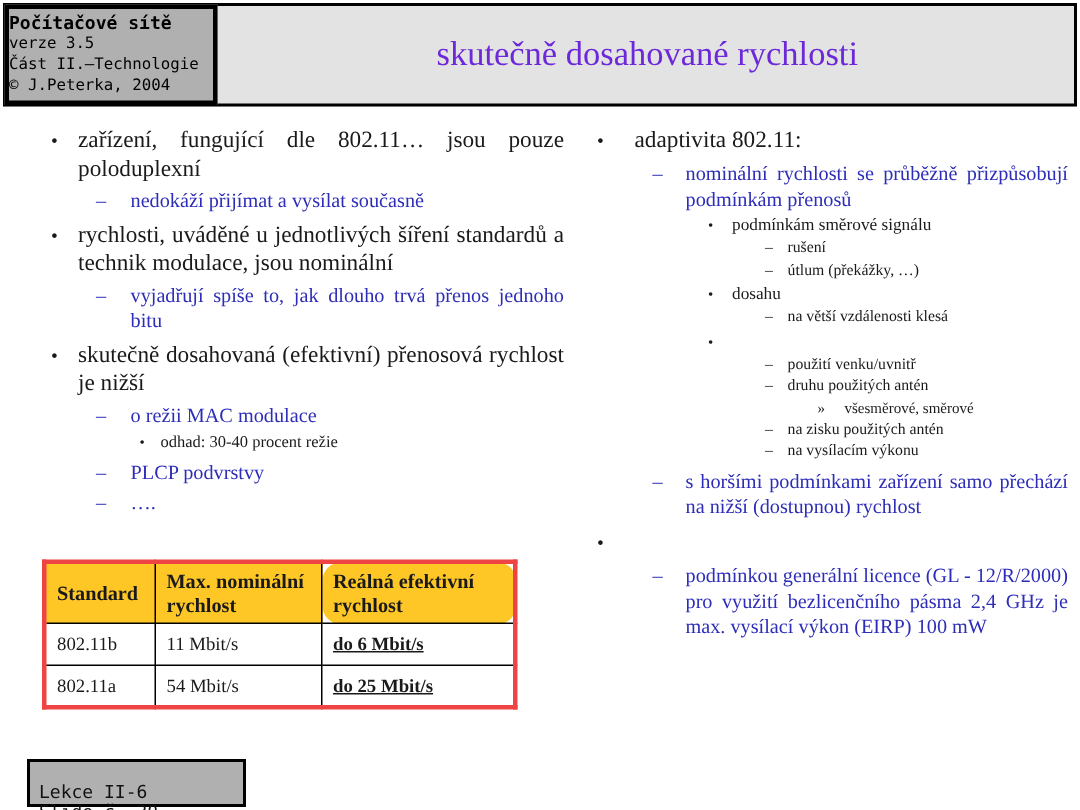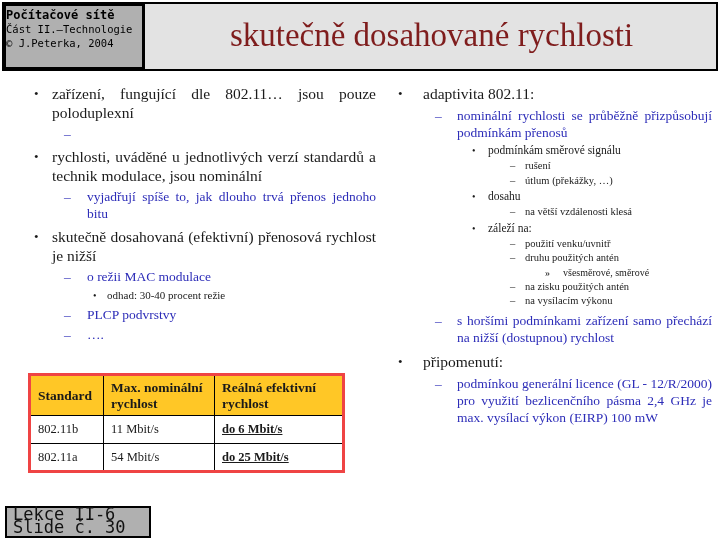--- a/index.html
+++ b/index.html
@@ -5,32 +5,32 @@
   * { margin:0; padding:0; box-sizing:border-box; }
   html,body { width:720px; height:540px; background:#ffffff; }
   .slide { position:relative; width:720px; height:540px; background:#ffffff;
            font-family:"Liberation Serif", serif; color:#1a1a1a; overflow:hidden; }
 
   
   .title-band { position:absolute; left:2px; top:2px; width:716px; height:69px;
                 background:#e3e3e3; border:2px solid #000; }
   .title { position:absolute; left:145px; right:2px; top:2px; height:67px;
            display:flex; align-items:center; justify-content:center;
-           font-size:33px; color:#7f1d1d; }
+           font-size:23px; color:#6d28d9; }
   .info-box { position:absolute; left:3px; top:3px; width:142px; height:67px;
               background:#b0b0b0; border:3px solid #000;
               font-family:"DejaVu Sans Mono", monospace; font-size:10.5px;
               line-height:14px; padding:2px 0; color:#000; }
   .info-box .b1 { font-weight:bold; font-size:12px; }
 
   
-  .footer-box { position:absolute; left:5px; top:506px; width:146px; height:32px;
+  .footer-box { position:absolute; left:18px; top:506px; width:146px; height:32px;
                 background:#b0b0b0; border:2px solid #000;
-                font-family:"DejaVu Sans Mono", monospace; font-size:17px;
-                line-height:13px; padding:0 6px; color:#111; }
+                font-family:"DejaVu Sans Mono", monospace; font-size:12px;
+                line-height:13px; padding:14px 6px; color:#111; }
 
   
   .col { position:absolute; top:84px; }
   .lcol { left:28px; width:348px; }
   .rcol { left:390px; width:322px; }
   .li { display:flex; align-items:flex-start; }
   .marker { flex:0 0 auto; }
   .litext { flex:1 1 auto; text-align:justify; }
   .blue .litext, .blue .marker { color:#2d2db8; }
 
@@ -56,47 +56,49 @@
   
   .speed-table { position:absolute; left:28px; top:373px;
                  border-collapse:collapse; border:3px solid #ef4444; }
   .speed-table th, .speed-table td { border:1px solid #000; padding:3px 7px;
                  text-align:left; vertical-align:middle;
                  font-family:"Liberation Serif", serif; }
   .speed-table th { background:#ffc726; font-weight:bold; font-size:13.5px;
                  height:41px; line-height:16px; }
   .speed-table td { font-size:12.5px; height:28px; }
   .speed-table td.c2 { font-weight:bold;text-decoration:underline; }
-  .w0 { width:74px; } .w1 { width:111px;margin-top:48px; } .w2 { width:129px; }
+  .w0 { width:74px; } .w1 { width:111px;margin-top:48px; } .w2 { width:129px;border-radius:12px; }
 </style>
 </head>
 <body>
 
 <div class="slide">
 
   <div class="title-band"></div>
   <div class="title">skutečně dosahované rychlosti</div>
 
   <div class="info-box">
     <div class="b1">Počítačové sítě</div>
+    <div>verze 3.5</div>
     <div>Část II.–Technologie</div>
     <div>© J.Peterka, 2004</div>
   </div>
 
   <div id="left-col" class="col lcol">
       <div class="li lvl1">
         <span class="marker">•</span>
         <div class="litext">zařízení, fungující dle 802.11… jsou pouze poloduplexní</div>
       </div>
       <div class="li lvl2 blue">
         <span class="marker">–</span>
-      </div>
-      <div class="li lvl1">
-        <span class="marker">•</span>
-        <div class="litext">rychlosti, uváděné u jednotlivých verzí standardů a technik modulace, jsou nominální</div>
+        <div class="litext">nedokáží přijímat a vysílat současně</div>
+      </div>
+      <div class="li lvl1">
+        <span class="marker">•</span>
+        <div class="litext">rychlosti, uváděné u jednotlivých šíření standardů a technik modulace, jsou nominální</div>
       </div>
       <div class="li lvl2 blue">
         <span class="marker">–</span>
         <div class="litext">vyjadřují spíše to, jak dlouho trvá přenos jednoho bitu</div>
       </div>
       <div class="li lvl1">
         <span class="marker">•</span>
         <div class="litext">skutečně dosahovaná (efektivní) přenosová rychlost je nižší</div>
       </div>
       <div class="li lvl2 blue">
@@ -140,21 +142,20 @@
       <div class="li lvl3">
         <span class="marker">•</span>
         <div class="litext">dosahu</div>
       </div>
       <div class="li lvl4">
         <span class="marker">–</span>
         <div class="litext">na větší vzdálenosti klesá</div>
       </div>
       <div class="li lvl3">
         <span class="marker">•</span>
-        <div class="litext">záleží na:</div>
       </div>
       <div class="li lvl4">
         <span class="marker">–</span>
         <div class="litext">použití venku/uvnitř</div>
       </div>
       <div class="li lvl4">
         <span class="marker">–</span>
         <div class="litext">druhu použitých antén</div>
       </div>
       <div class="li lvl5">
@@ -168,21 +169,20 @@
       <div class="li lvl4">
         <span class="marker">–</span>
         <div class="litext">na vysílacím výkonu</div>
       </div>
       <div class="li lvl2 blue">
         <span class="marker">–</span>
         <div class="litext">s horšími podmínkami zařízení samo přechází na nižší (dostupnou) rychlost</div>
       </div>
       <div class="li lvl1">
         <span class="marker">•</span>
-        <div class="litext">připomenutí:</div>
       </div>
       <div class="li lvl2 blue">
         <span class="marker">–</span>
         <div class="litext">podmínkou generální licence (GL - 12/R/2000) pro využití bezlicenčního pásma 2,4 GHz je max. vysílací výkon (EIRP) 100 mW</div>
       </div>
     </div>
 
   <table class="speed-table">
     <thead>
         <tr id="thead-row">

